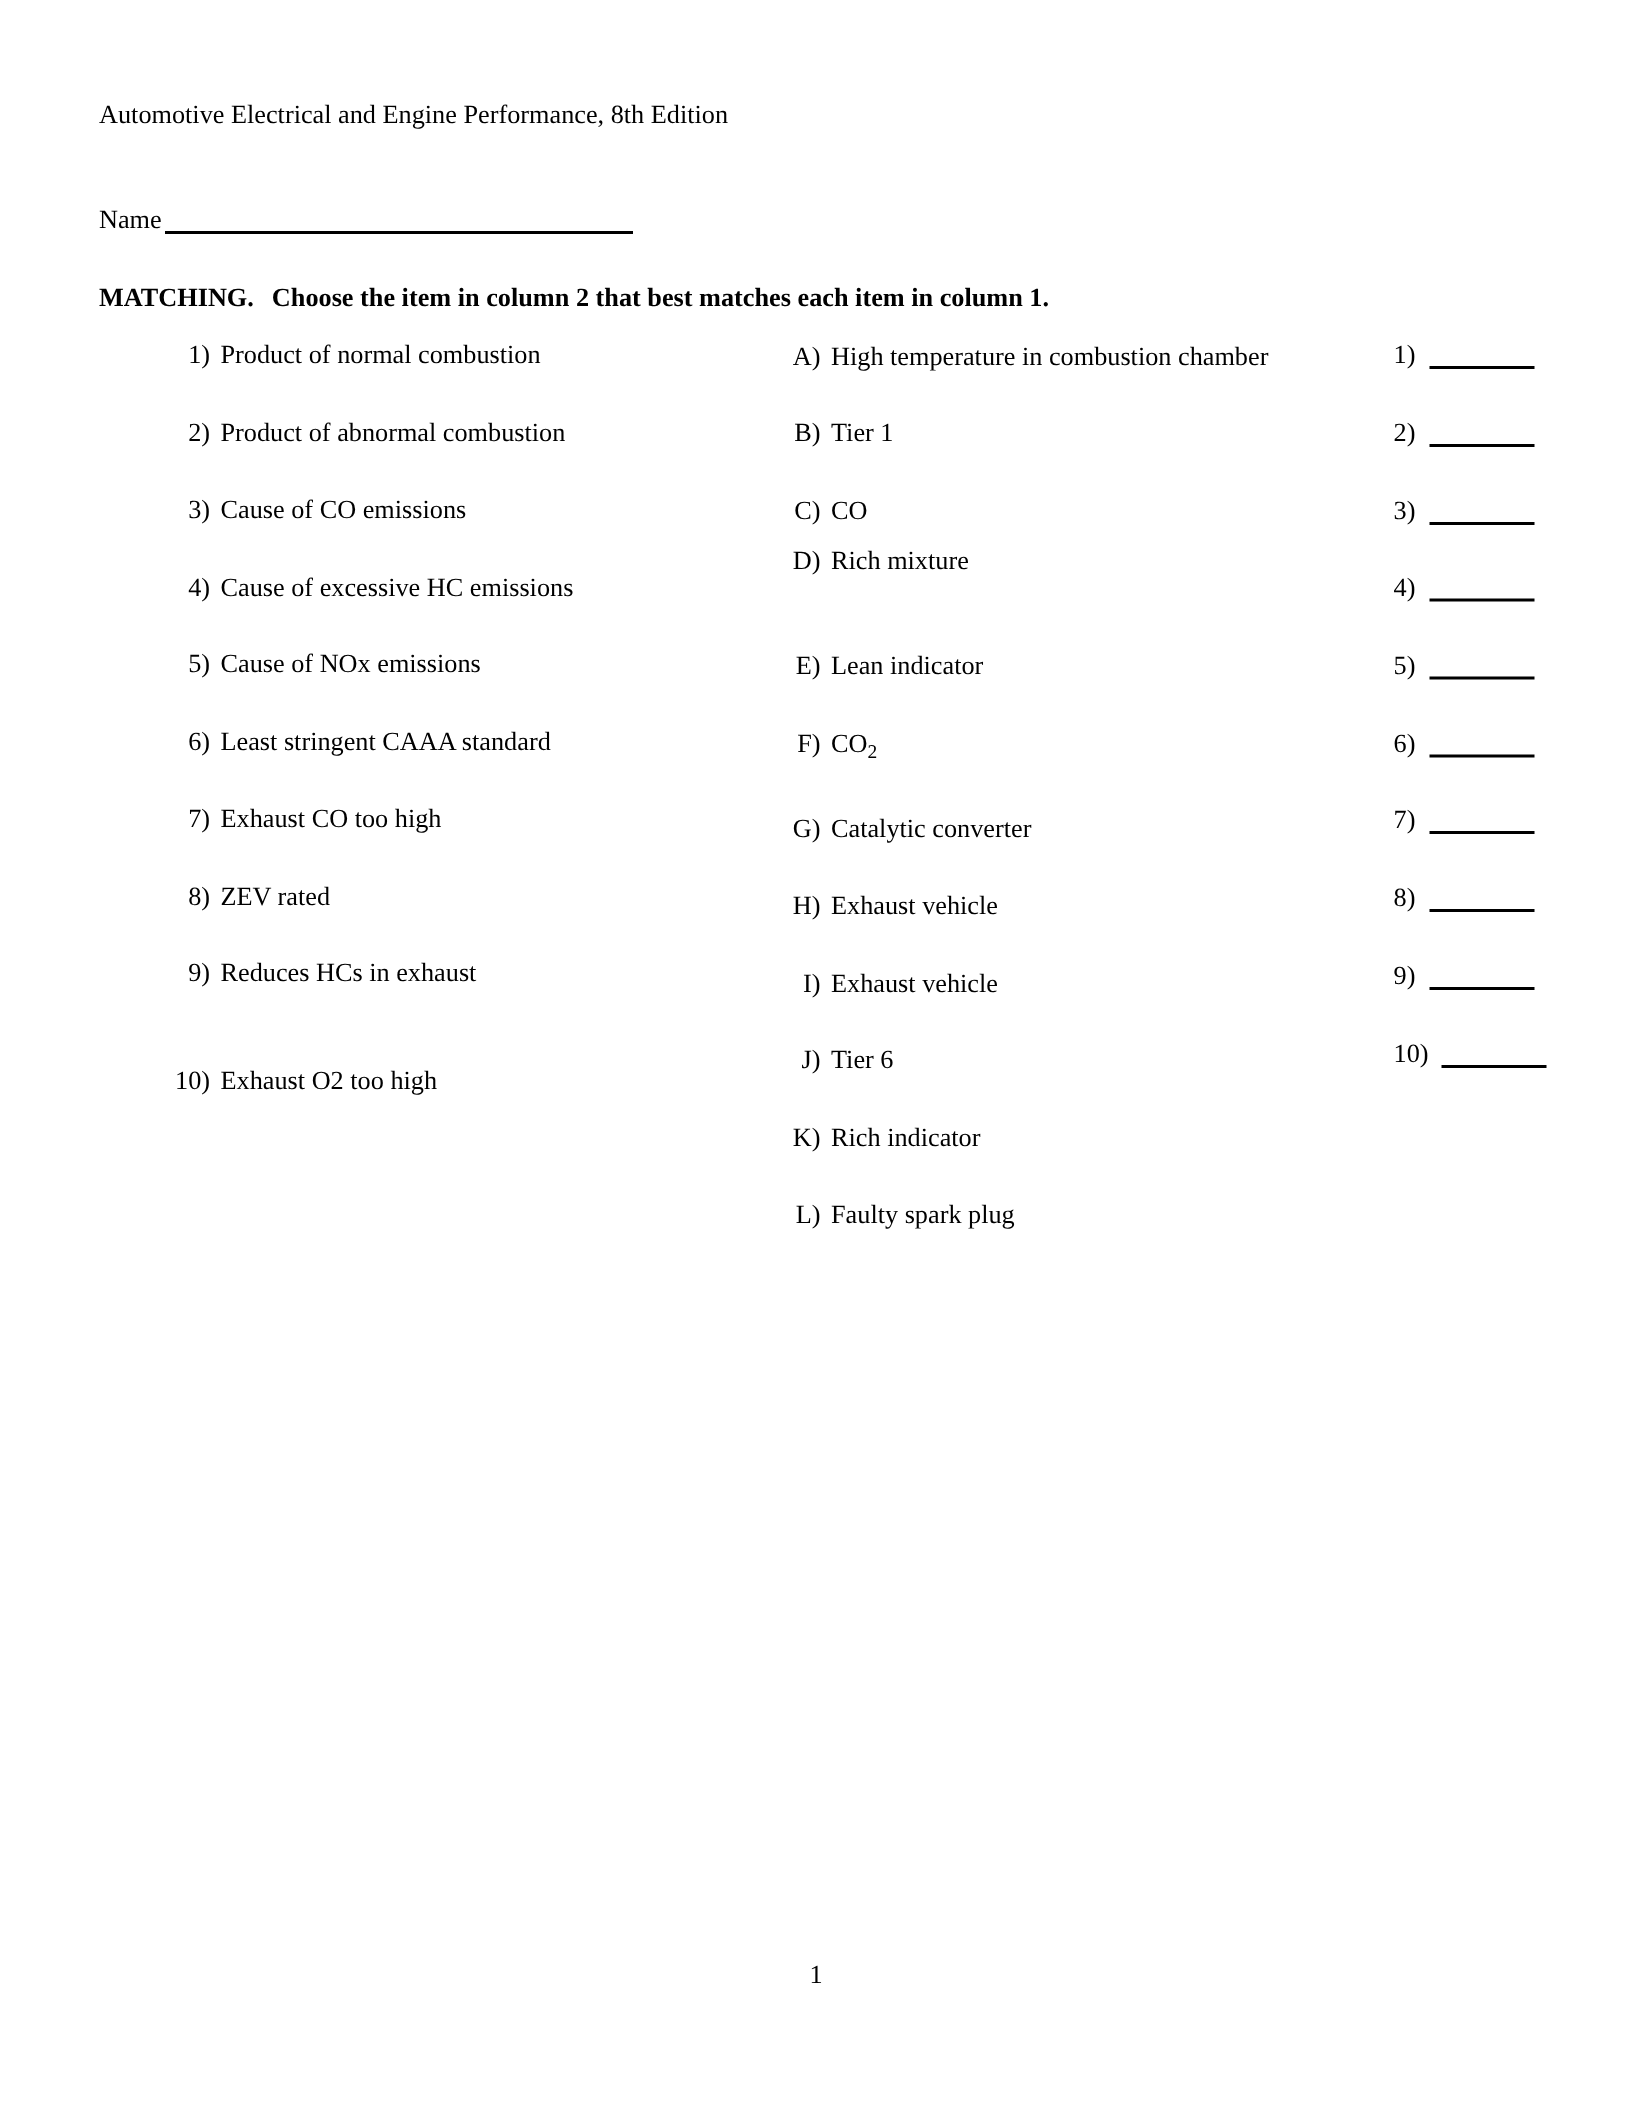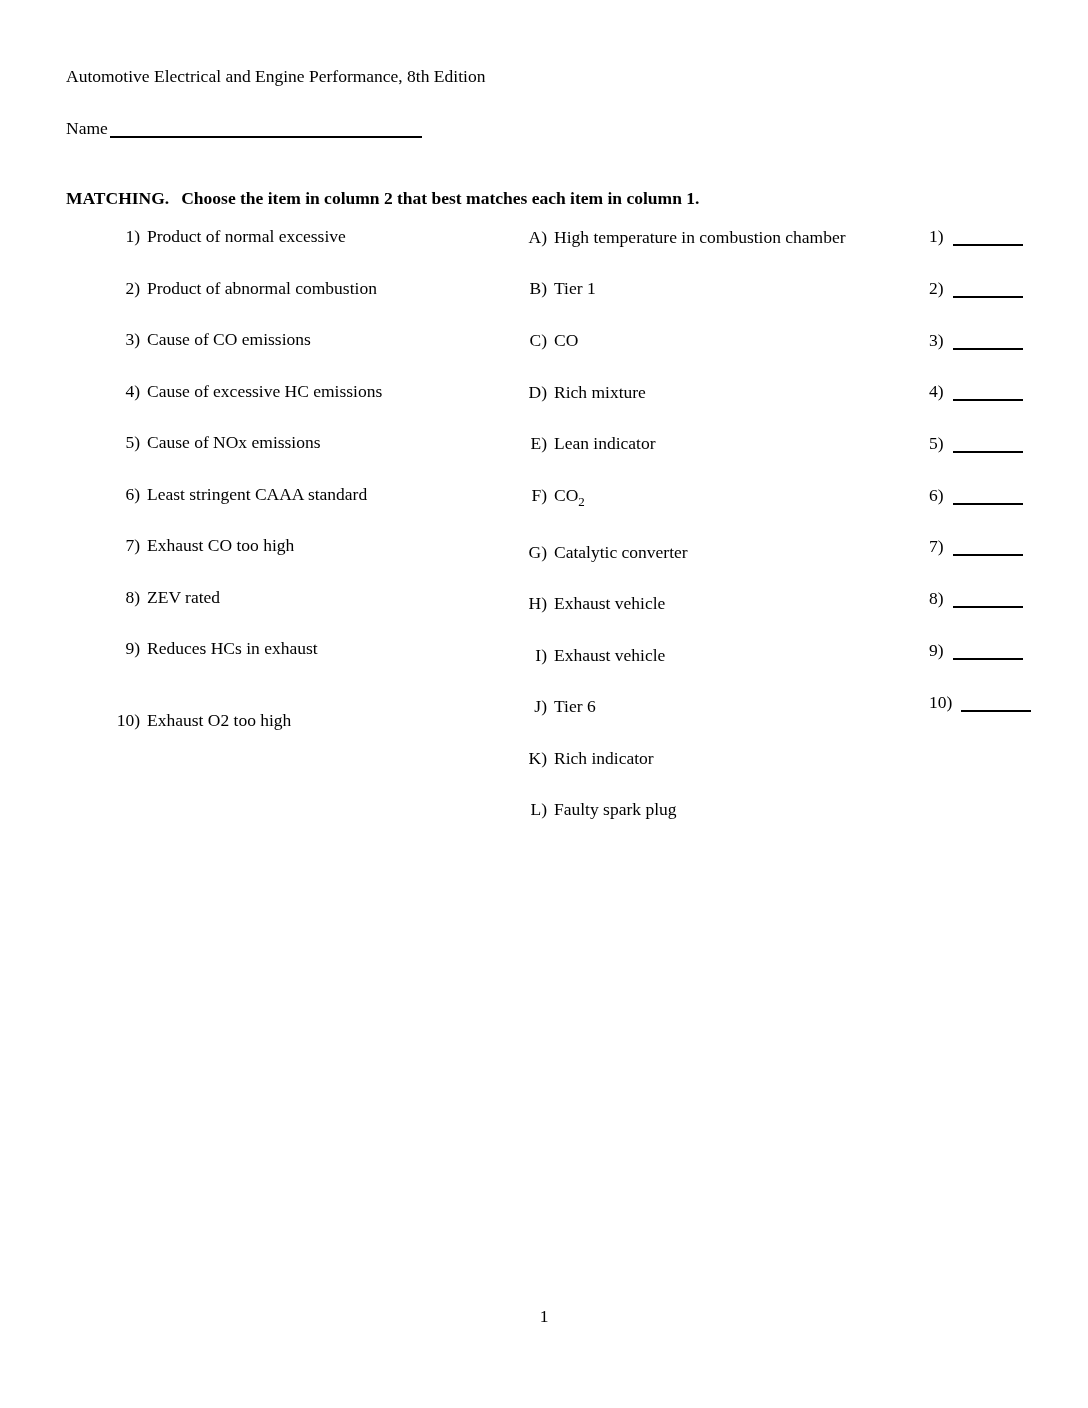--- a/index.html
+++ b/index.html
@@ -8,21 +8,21 @@
     position: relative;
     width: 1088px;
     height: 1408px;
     font-family: "Liberation Serif", "DejaVu Serif", serif;
     font-size: 17.5px;
     color: #000000;
     overflow: hidden;
   }
   .abs { position: absolute; font-family: Liberation Serif, serif; }
   .header { left: 66px; top: 66px; line-height: 21px; }
-  .name-row { left: 66px; top: 118px; white-space: nowrap; }
+  .name-row { left: 66px; top: 136px; white-space: nowrap; }
   .fill-line {
     display: inline-block;
     border-bottom: 2px solid #000;
     height: 1em;
     vertical-align: -4px;
   }
   .name-line { width: 312px; margin-left: 2px; }
   .heading { left: 66px; top: 188px; font-weight: bold; white-space: nowrap; }
   .heading .part2 { margin-left: 12px; }
 
@@ -61,37 +61,37 @@
 
 <div class="abs name-row">
   <span>Name</span><span class="fill-line name-line"></span>
 </div>
 
 <div class="abs heading">
   <span>MATCHING.</span><span class="part2">Choose the item in column 2 that best matches each item in column 1.</span>
 </div>
 
 <div class="col col-items">
-  <div class="m-item" style="top:226px"><span class="num">1)</span><span>Product of normal excessive</span></div>
+  <div class="m-item" style="top:226px"><span class="num">1)</span><span>Product of normal combustion</span></div>
   <div class="m-item" style="top:278px"><span class="num">2)</span><span>Product of abnormal combustion</span></div>
   <div class="m-item" style="top:329px"><span class="num">3)</span><span>Cause of CO emissions</span></div>
   <div class="m-item" style="top:381px"><span class="num">4)</span><span>Cause of excessive HC emissions</span></div>
   <div class="m-item" style="top:432px"><span class="num">5)</span><span>Cause of NOx emissions</span></div>
   <div class="m-item" style="top:484px"><span class="num">6)</span><span>Least stringent CAAA standard</span></div>
   <div class="m-item" style="top:535px"><span class="num">7)</span><span>Exhaust CO too high</span></div>
   <div class="m-item" style="top:587px"><span class="num">8)</span><span>ZEV rated</span></div>
   <div class="m-item" style="top:638px"><span class="num">9)</span><span>Reduces HCs in exhaust</span></div>
   <div class="m-item" style="top:710px"><span class="num">10)</span><span>Exhaust O2 too high</span></div>
 </div>
 
 <div class="col col-options">
   <div class="m-item" style="top:227px"><span class="letter">A)</span><span>High temperature in combustion chamber</span></div>
   <div class="m-item" style="top:278px"><span class="letter">B)</span><span>Tier 1</span></div>
   <div class="m-item" style="top:330px"><span class="letter">C)</span><span>CO</span></div>
-  <div class="m-item" style="top:382px"><span class="letter">D)</span><span>Rich mixture</span></div>
+  <div class="m-item" style="top:363px"><span class="letter">D)</span><span>Rich mixture</span></div>
   <div class="m-item" style="top:433px"><span class="letter">E)</span><span>Lean indicator</span></div>
   <div class="m-item" style="top:485px"><span class="letter">F)</span><span><span>CO</span><sub>2</sub></span></div>
   <div class="m-item" style="top:542px"><span class="letter">G)</span><span>Catalytic converter</span></div>
   <div class="m-item" style="top:593px"><span class="letter">H)</span><span>Exhaust vehicle</span></div>
   <div class="m-item" style="top:645px"><span class="letter">I)</span><span>Exhaust vehicle</span></div>
   <div class="m-item" style="top:696px"><span class="letter">J)</span><span>Tier 6</span></div>
   <div class="m-item" style="top:748px"><span class="letter">K)</span><span>Rich indicator</span></div>
   <div class="m-item" style="top:799px"><span class="letter">L)</span><span>Faulty spark plug</span></div>
 </div>
 

